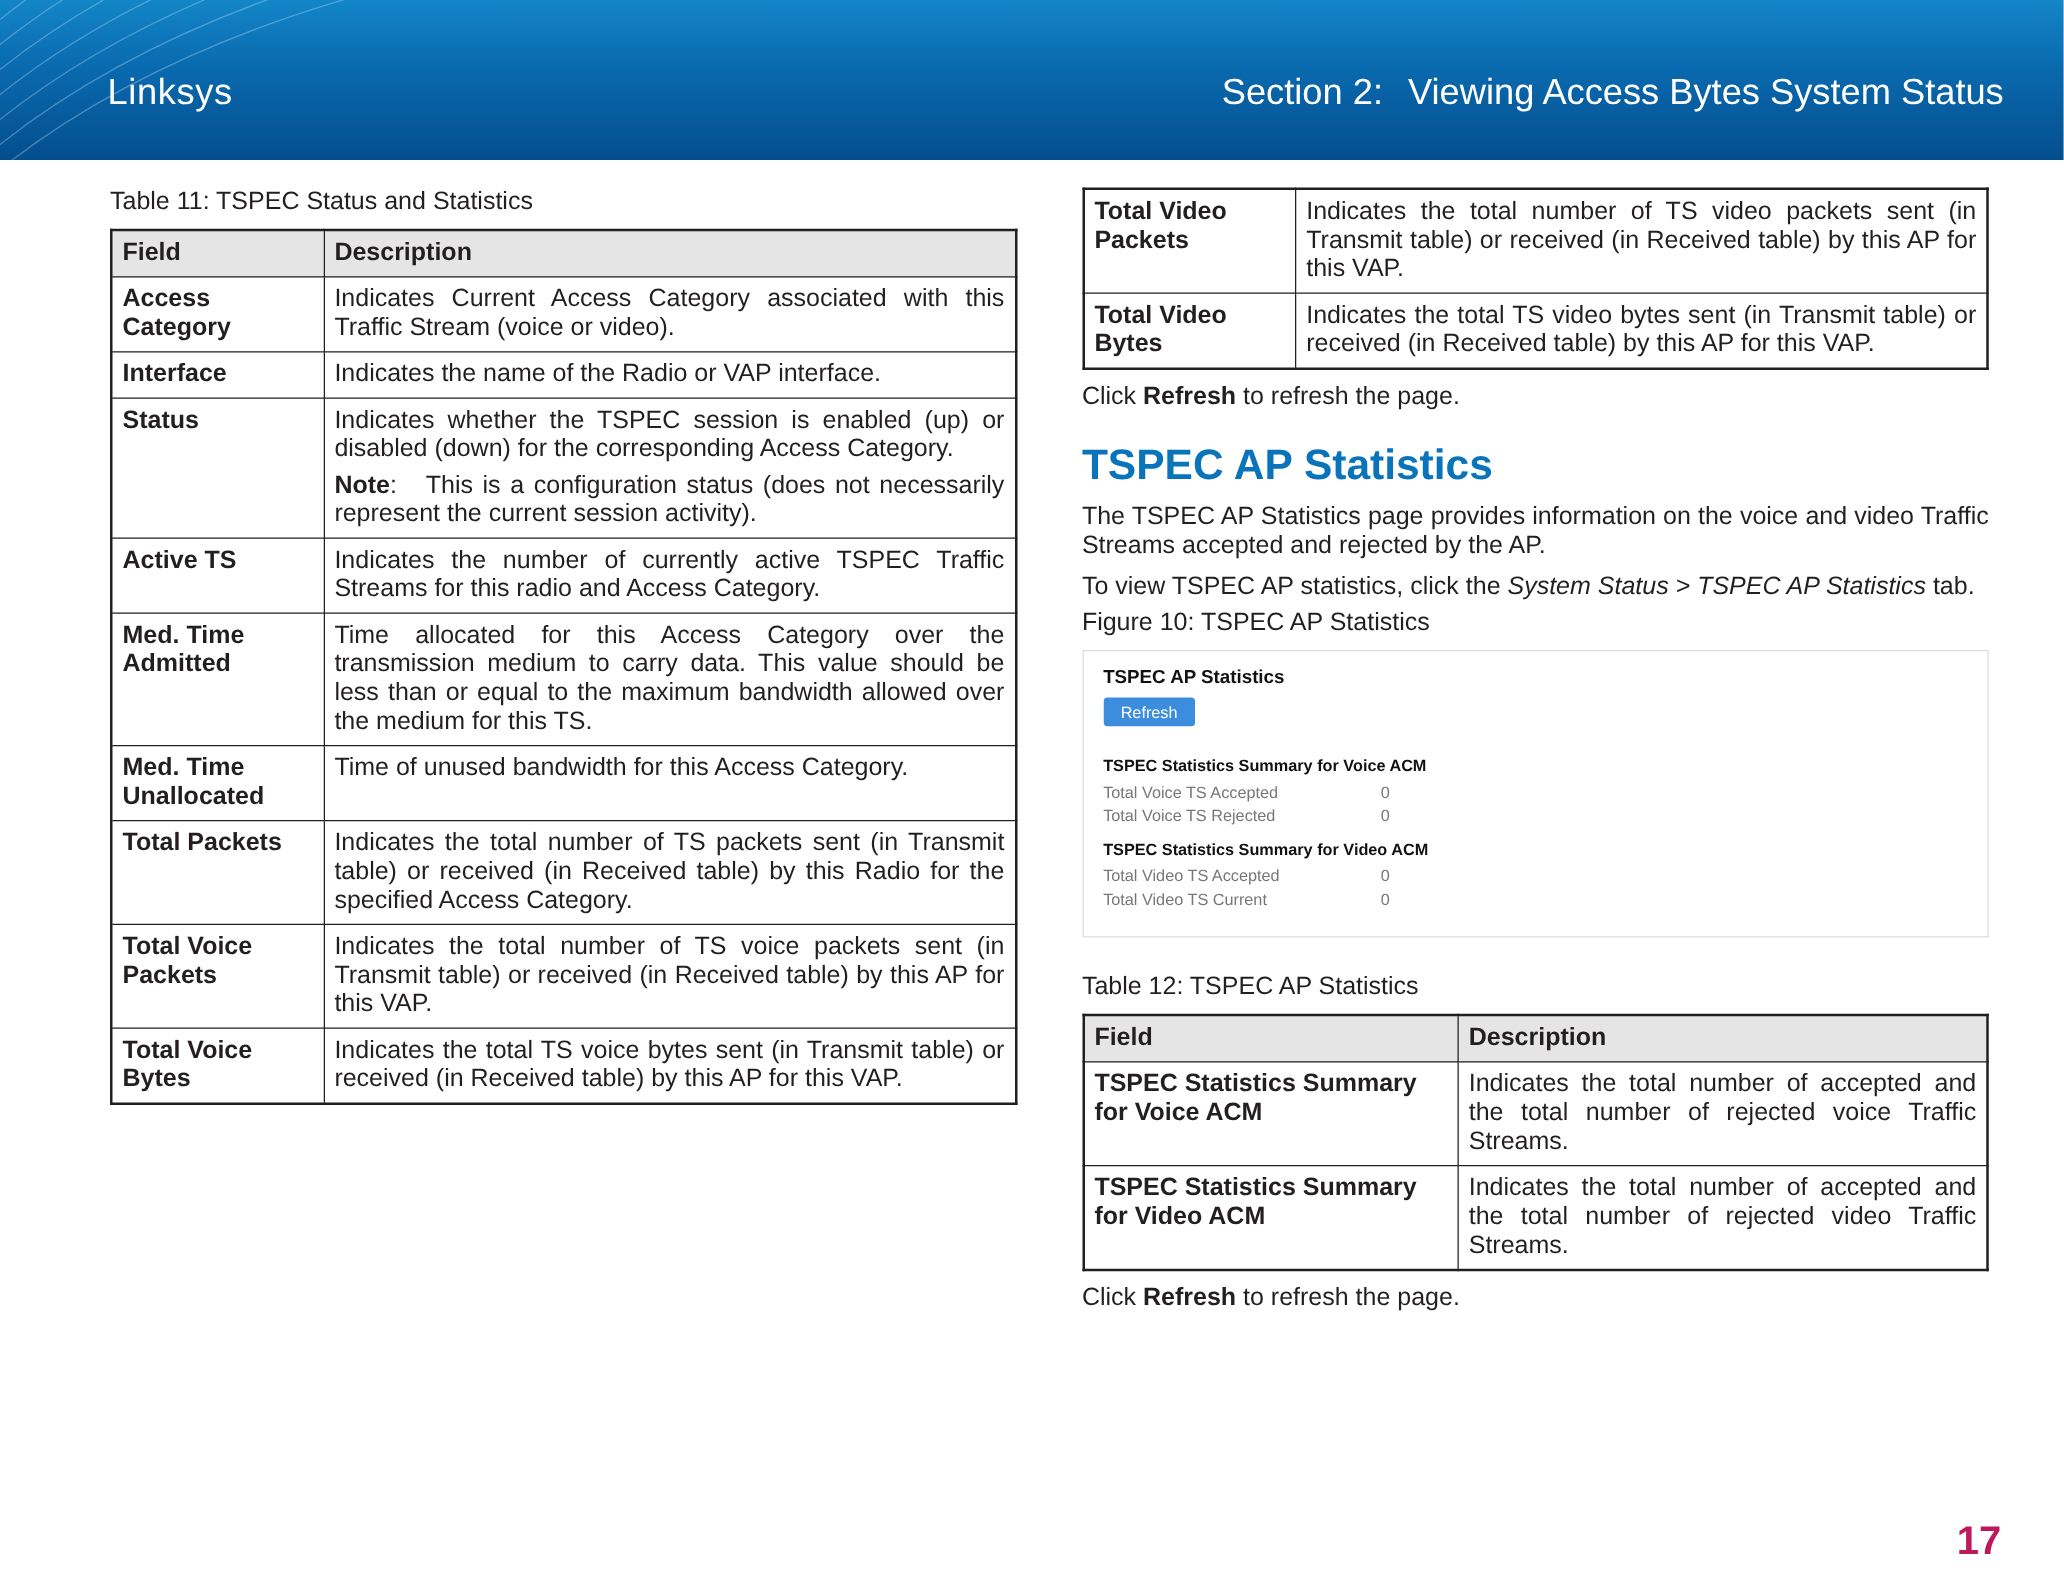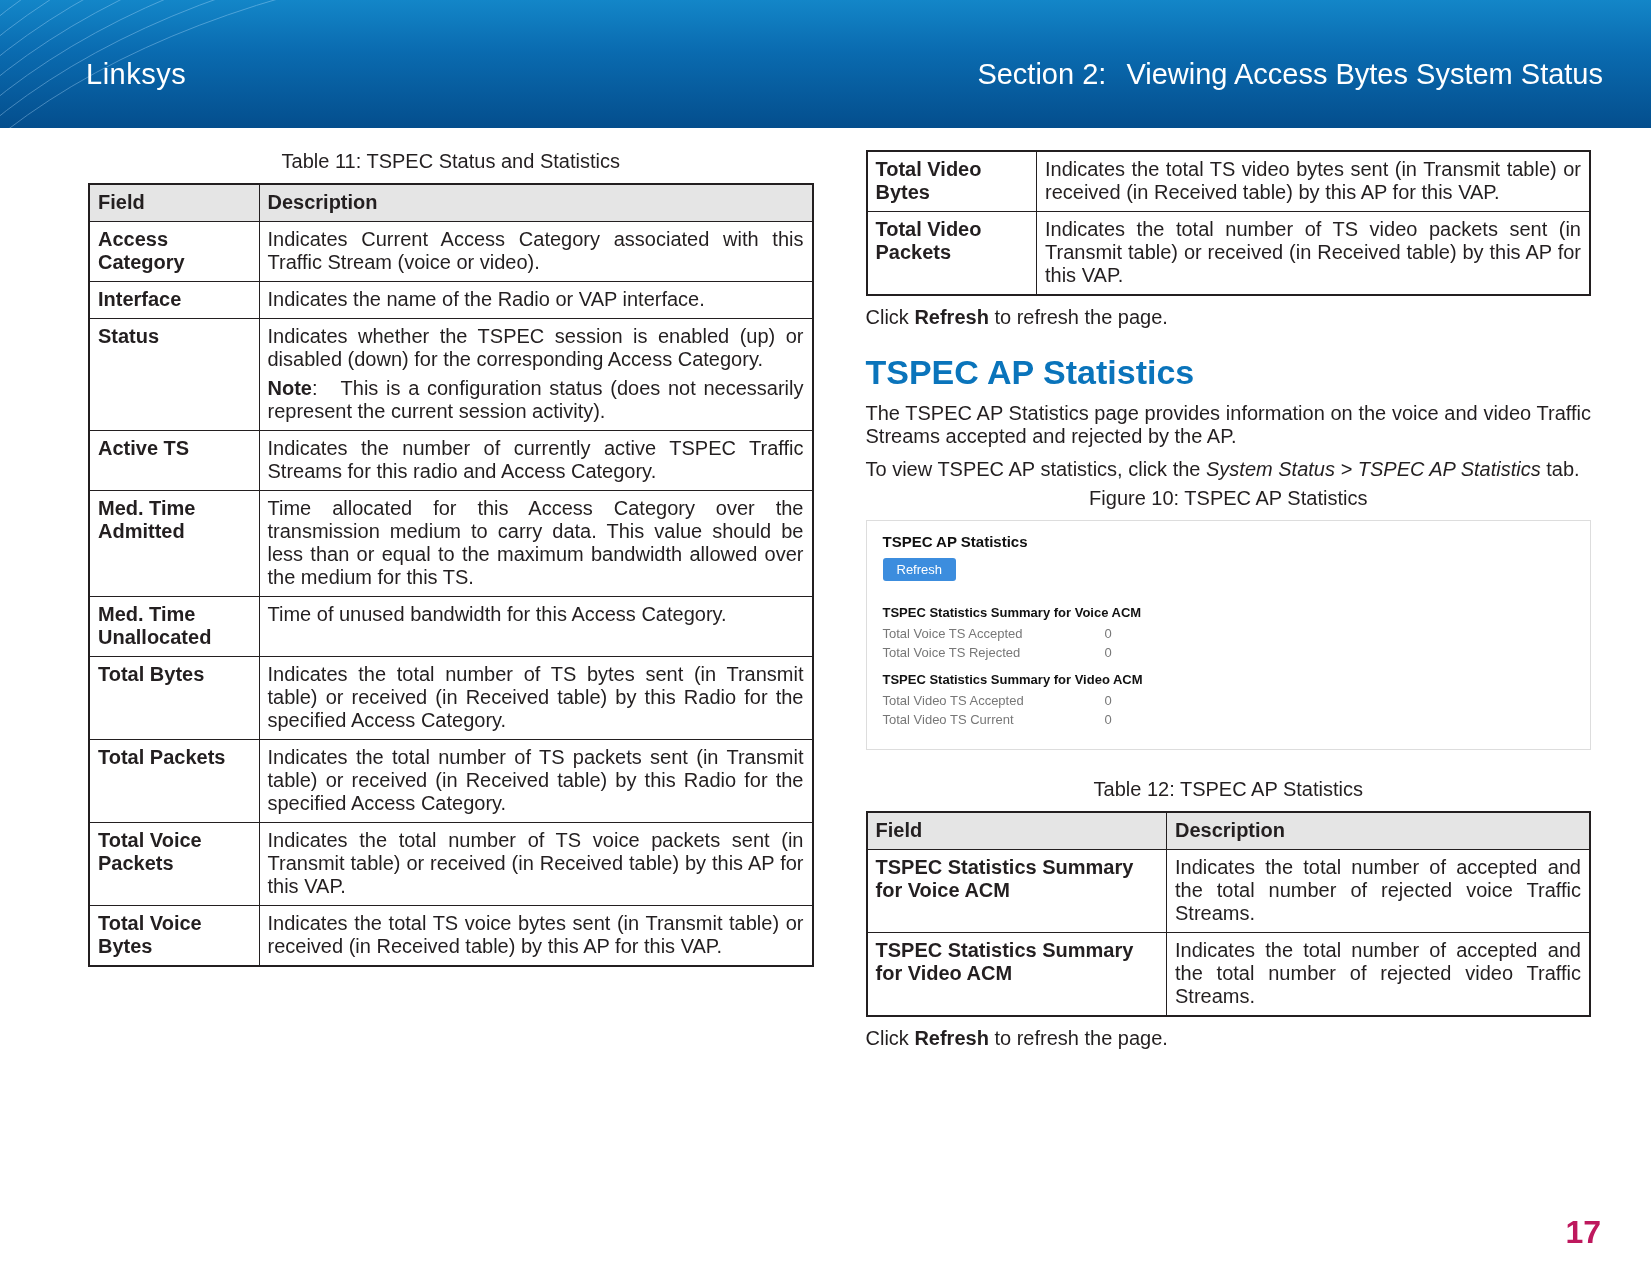--- a/index.html
+++ b/index.html
@@ -11,21 +11,21 @@
   .header-swoosh { position: absolute; inset: 0; overflow: hidden; }
   .header-swoosh svg { position: absolute; left: -40px; top: -60px; width: 420px; height: 260px; opacity: .35; }
   .brand { position: absolute; left: 86px; top: 58px; font-size: 29px; color: #fff; letter-spacing: .5px; }
   .section-title { position: absolute; right: 48px; top: 58px; font-size: 29px; color: #fff; }
   .section-title .sec-label { margin-right: 12px; }
 
   
   .body { position: absolute; top: 150px; left: 88px; right: 60px; bottom: 70px; display: flex; gap: 52px; }
   .col { flex: 1 1 0; }
 
-  .caption { text-align: center; font-size: 20px; margin: 6px 0 10px; }
+  .caption { text-align: left; font-size: 20px; margin: 6px 0 10px; }
   .caption.left-top { margin-top: 0; }
 
   table.def { width: 100%; border-collapse: collapse; border: 2px solid #231f20; font-size: 20px; }
   table.def th, table.def td { border: 1px solid #231f20; padding: 6px 8px 7px; vertical-align: top; text-align: left; }
   table.def th { background: #e5e5e5; font-weight: 700; }
   table.def td.field { font-weight: 700; width: 170px; }
   table.def td.desc { text-align: justify; }
   table.def.t12 td.field { width: 300px; }
 
   .para { font-size: 20px; margin: 10px 0 6px; text-align: left; }
@@ -109,49 +109,45 @@
           </tr>
           <tr>
             <td class="field">Med. Time Admitted</td>
             <td class="desc">Time allocated for this Access Category over the transmission medium to carry data. This value should be less than or equal to the maximum bandwidth allowed over the medium for this TS.</td>
           </tr>
           <tr>
             <td class="field">Med. Time Unallocated</td>
             <td class="desc">Time of unused bandwidth for this Access Category.</td>
           </tr>
           <tr>
-            <td class="field">Total Bytes</td>
-            <td class="desc">Indicates the total number of TS bytes sent (in Transmit table) or received (in Received table) by this Radio for the specified Access Category.</td>
-          </tr>
-          <tr>
             <td class="field">Total Packets</td>
             <td class="desc">Indicates the total number of TS packets sent (in Transmit table) or received (in Received table) by this Radio for the specified Access Category.</td>
           </tr>
           <tr>
             <td class="field">Total Voice Packets</td>
             <td class="desc">Indicates the total number of TS voice packets sent (in Transmit table) or received (in Received table) by this AP for this VAP.</td>
           </tr>
           <tr>
             <td class="field">Total Voice Bytes</td>
             <td class="desc">Indicates the total TS voice bytes sent (in Transmit table) or received (in Received table) by this AP for this VAP.</td>
           </tr>
         </tbody>
       </table>
     </div>
 
     <div class="col">
       <table class="def">
         <tbody>
           <tr>
+            <td class="field" style="width:170px;">Total Video Packets</td>
+            <td class="desc">Indicates the total number of TS video packets sent (in Transmit table) or received (in Received table) by this AP for this VAP.</td>
+          </tr>
+          <tr>
             <td class="field">Total Video Bytes</td>
             <td class="desc">Indicates the total TS video bytes sent (in Transmit table) or received (in Received table) by this AP for this VAP.</td>
-          </tr>
-          <tr>
-            <td class="field" style="width:170px;">Total Video Packets</td>
-            <td class="desc">Indicates the total number of TS video packets sent (in Transmit table) or received (in Received table) by this AP for this VAP.</td>
           </tr>
         </tbody>
       </table>
 
       <p class="para">
         <span>Click </span><span class="b">Refresh</span><span> to refresh the page.</span>
       </p>
 
       <h2 class="h2-blue">TSPEC AP Statistics</h2>
 

